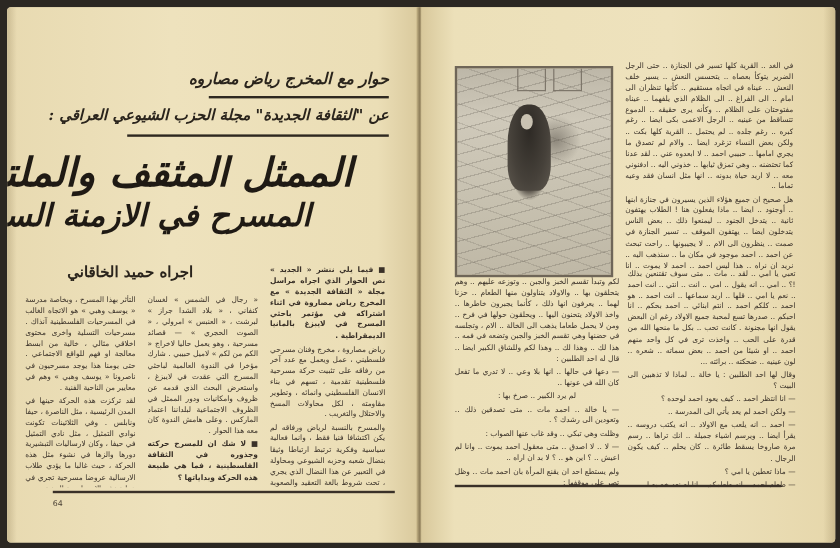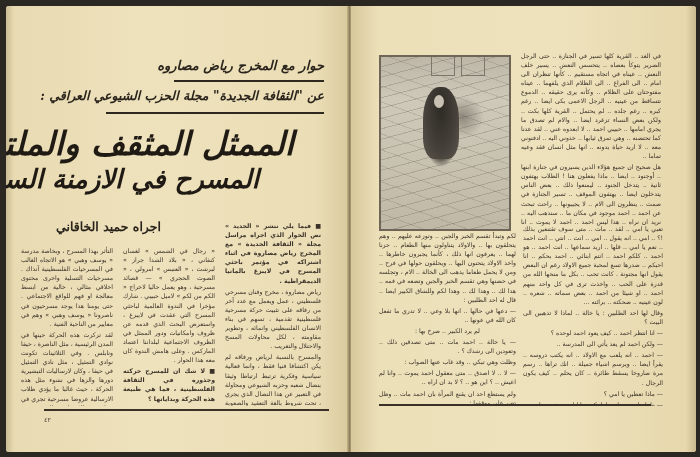--- a/index.html
+++ b/index.html
@@ -132,21 +132,21 @@
       <p>— لقد كان ثمة حديث عن حركة مسرحية فلسطينية ، فلا بد من الاشارة الى ان هذه الحركة وجدت حتى قبل عام ١٩٤٨ . لقد نشأت هذه الحركة بتأثير الفرق المسرحية التي كانت تزور فلسطين ، وكان</p>
     </div>
 
     <div class="col lcol-left">
       <p>التأثر بهذا المسرح ، وبخاصة مدرسة « يوسف وهبي » هو الاتجاه الغالب في المسرحيات الفلسطينية آنذاك . مسرحيات التسلية واخرى محتوى اخلاقي مثالي ، خالية من ابسط معالجة او فهم للواقع الاجتماعي . حتى يومنا هذا يوجد مسرحيون في ناصرونا « يوسف وهبي » وهم في معايير من الناحية الفنية .</p>
       <p>لقد تركزت هذه الحركة حينها في المدن الرئيسية ، مثل الناصرة ، حيفا ونابلس . وفي الثلاثينات تكونت نوادي التمثيل ، مثل نادي التمثيل في حيفا ، وكان لارساليات التبشيرية دورها والزها في نشوء مثل هذه الحركة ، حيث غالبا ما يؤدي طلاب الارسالية عروضا مسرحية تجري في خطية نشر الايديولوجية الدينية .</p>
 
     </div>
 
     <div class="bottom-rule-left"></div>
-    <div class="page-num pn-left">٤٢</div>
+    <div class="page-num pn-left">64</div>
   </div>
 
   <div class="gutter"></div>
 
   <div class="page page-right">
     <div class="illustration">
       <div class="illu-lines"></div>
       <div class="illu-window w1"></div>
       <div class="illu-window w2"></div>
       <div class="illu-figure"></div>

